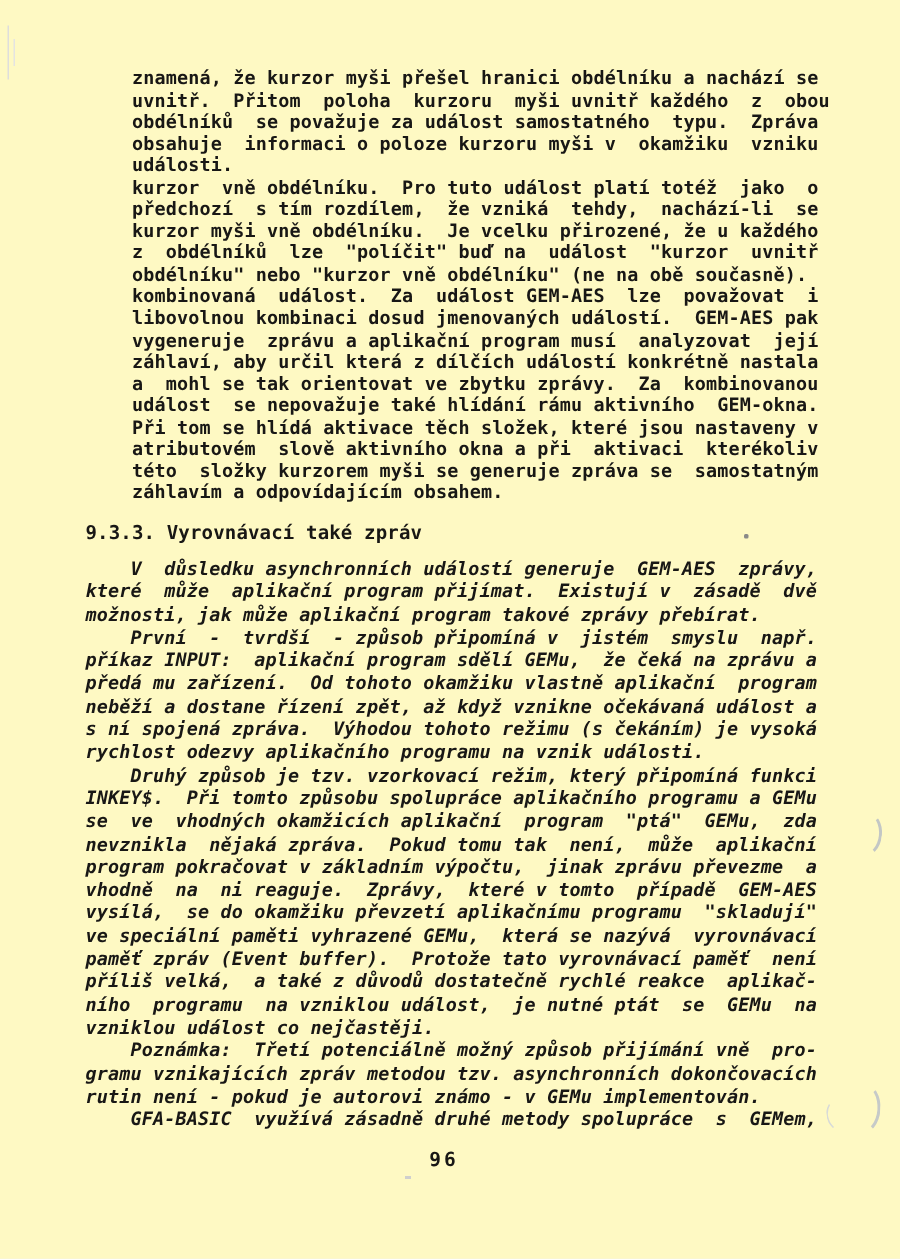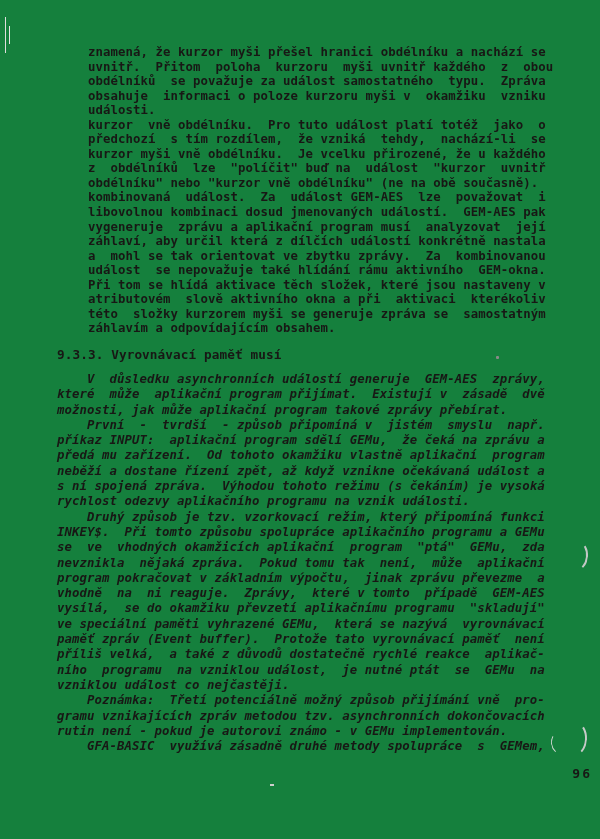--- a/index.html
+++ b/index.html
@@ -5,21 +5,21 @@
   * { margin: 0; padding: 0; box-sizing: border-box; }
   html, body { width: 600px; height: 839px; }
   body {
     background: #f2f2f0;
     font-family: "DejaVu Sans Mono", "Liberation Mono", monospace;
   }
   .page {
     position: relative;
     width: 600px;
     height: 839px;
-    background: #15803d;
+    background: #fef9c3;
     overflow: hidden;
     color: #161514;
   }
   .typed {
     position: absolute;
     white-space: pre;
     font-family: "DejaVu Sans Mono", "Liberation Mono", monospace;
     font-weight: bold;
     color: #181715;
     letter-spacing: 0.1px;
@@ -40,21 +40,21 @@
     left: 57px;
     top: 372px;
     font-size: 12.3px;
     line-height: 15.3px;
     font-style: italic;
   }
   .page-number {
     left: 0;
     top: 766px;
     width: 592px;
-    text-align: right;
+    text-align: center;
     font-size: 13px;
     letter-spacing: 2px;
   }
   
   .pen-arc-1 {
     position: absolute;
     left: 566px;
     top: 541px;
     width: 22px;
     height: 30px;
@@ -139,21 +139,21 @@
 libovolnou kombinaci dosud jmenovaných událostí.  GEM-AES pak
 vygeneruje  zprávu a aplikační program musí  analyzovat  její
 záhlaví, aby určil která z dílčích událostí konkrétně nastala
 a  mohl se tak orientovat ve zbytku zprávy.  Za  kombinovanou
 událost  se nepovažuje také hlídání rámu aktivního  GEM-okna.
 Při tom se hlídá aktivace těch složek, které jsou nastaveny v
 atributovém  slově aktivního okna a při  aktivaci  kterékoliv
 této  složky kurzorem myši se generuje zpráva se  samostatným
 záhlavím a odpovídajícím obsahem.</div>
 
-  <div class="typed section-heading">9.3.3. Vyrovnávací paměť musí</div>
+  <div class="typed section-heading">9.3.3. Vyrovnávací také zpráv</div>
 
   <div class="typed body-block">    V  důsledku asynchronních událostí generuje  GEM-AES  zprávy,
 které  může  aplikační program přijímat.  Existují v  zásadě  dvě
 možnosti, jak může aplikační program takové zprávy přebírat.
     První  -  tvrdší  - způsob připomíná v  jistém  smyslu  např.
 příkaz INPUT:  aplikační program sdělí GEMu,  že čeká na zprávu a
 předá mu zařízení.  Od tohoto okamžiku vlastně aplikační  program
 neběží a dostane řízení zpět, až když vznikne očekávaná událost a
 s ní spojená zpráva.  Výhodou tohoto režimu (s čekáním) je vysoká
 rychlost odezvy aplikačního programu na vznik události.

